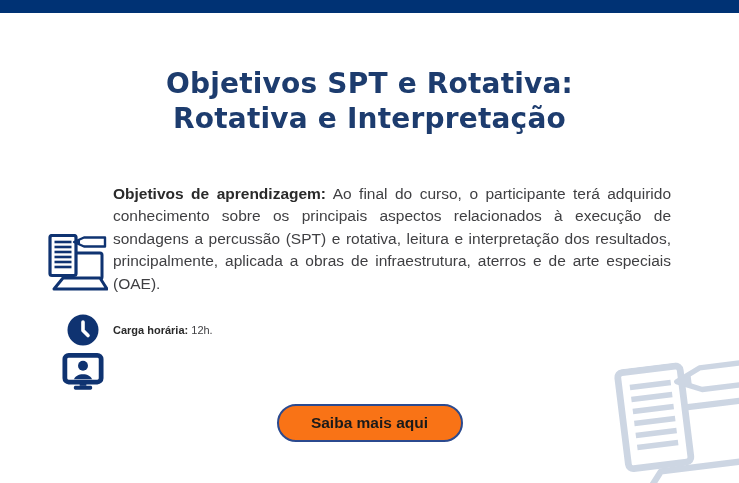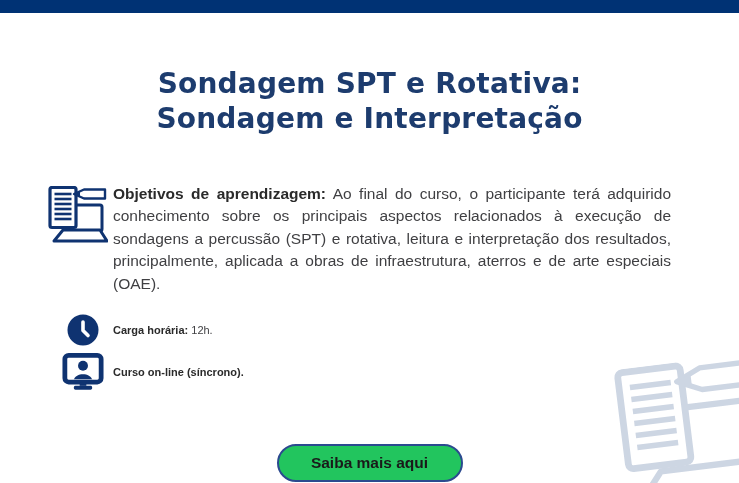--- a/index.html
+++ b/index.html
@@ -31,21 +31,21 @@
     letter-spacing: 0.2px;
   }
   .title span { display: block; }
 
   .objectives {
     position: absolute;
     top: 183px;
     left: 46px;
     width: 628px;
     display: flex;
-    align-items: flex-start;
+    align-items: flex-end;
   }
   .objectives .icon-box {
     width: 62px;
     flex: 0 0 62px;
     margin-top: 3px;
   }
   .objectives .para {
     margin-left: 5px;
     width: 558px;
     font-size: 15.5px;
@@ -75,32 +75,31 @@
   .row-duration { top: 313px; height: 34px; }
   .row-format   { top: 351px; height: 42px; }
 
   .cta-button {
     position: absolute;
     top: 404px;
     left: 50%;
     transform: translateX(-50%);
     width: 186px;
     height: 38px;
-    background: #22c55e;
+    background: #f97316;
     border: 2px solid var(--c-button_border, #2b4a8f);
     border-radius: 19px;
     font-family: "Liberation Sans", sans-serif;
     font-weight: 700;
     font-size: 15.5px;
     color: var(--c-button_text, #1a1a1a);
     cursor: pointer;
     display: flex;
     align-items: center;
     justify-content: center;
-    margin-top: 40px;
   }
 
   .watermark {
     position: absolute;
     right: -26px;
     bottom: -16px;
     width: 150px;
     height: 138px;
     transform: rotate(-7deg);
     opacity: 0.95;
@@ -114,22 +113,22 @@
   .wm-stroke { stroke: var(--c-watermark, #cbd4e2); fill: none; }
   .wm-fillwhite { stroke: var(--c-watermark, #cbd4e2); fill: #ffffff; }
   .wm-solid { fill: var(--c-watermark, #cbd4e2); }
 </style>
 </head>
 <body>
 
 <div class="top-bar"></div>
 
 <h1 class="title">
-  <span>Sondagem SPT e Rotativa:</span>
-  <span>Sondagem e Interpretação</span>
+  <span>Objetivos SPT e Rotativa:</span>
+  <span>Rotativa e Interpretação</span>
 </h1>
 
 <div class="objectives">
   <div class="icon-box">
     <svg width="62" height="57" viewBox="0 0 62 57" aria-hidden="true">
       <rect class="doc-icon-stroke" x="25" y="19" width="31" height="26" rx="2" stroke-width="3"></rect>
       <path class="doc-icon-fillwhite" d="M17,44 L54,44 L61,55 L8,55 Z" stroke-width="3" stroke-linejoin="round"></path>
       <rect class="doc-icon-fillwhite" x="4" y="1.5" width="26" height="40" rx="2" stroke-width="3.2"></rect>
       <g class="doc-icon-stroke" stroke-width="2.6">
         <line x1="8.5" y1="8" x2="25.5" y2="8"></line>
@@ -166,21 +165,20 @@
       </defs>
       <rect class="doc-icon-stroke" x="3" y="3" width="38" height="28" rx="4" stroke-width="5"></rect>
       <g class="doc-icon-solid" clip-path="url(#screenClip)">
         <circle cx="22" cy="14" r="5.2"></circle>
         <path d="M12,30 C13,20.5 31,20.5 32,30 Z"></path>
       </g>
       <rect class="doc-icon-solid" x="18.5" y="31" width="7" height="4"></rect>
       <rect class="doc-icon-solid" x="12.5" y="35" width="19" height="4" rx="1.5"></rect>
     </svg>
   </div>
-  <div class="detail-text"><b>Curso on-line (síncrono).</b></div>
 </div>
 
 <button class="cta-button">Saiba mais aqui</button>
 
 <div class="watermark">
   <svg width="150" height="138" viewBox="0 0 62 57" aria-hidden="true">
     <rect class="wm-stroke" x="25" y="19" width="31" height="26" rx="2" stroke-width="2.6"></rect>
     <path class="wm-fillwhite" d="M17,44 L54,44 L61,55 L8,55 Z" stroke-width="2.6" stroke-linejoin="round"></path>
     <rect class="wm-fillwhite" x="4" y="1.5" width="26" height="40" rx="2" stroke-width="2.8"></rect>
     <g class="wm-stroke" stroke-width="2.3">

